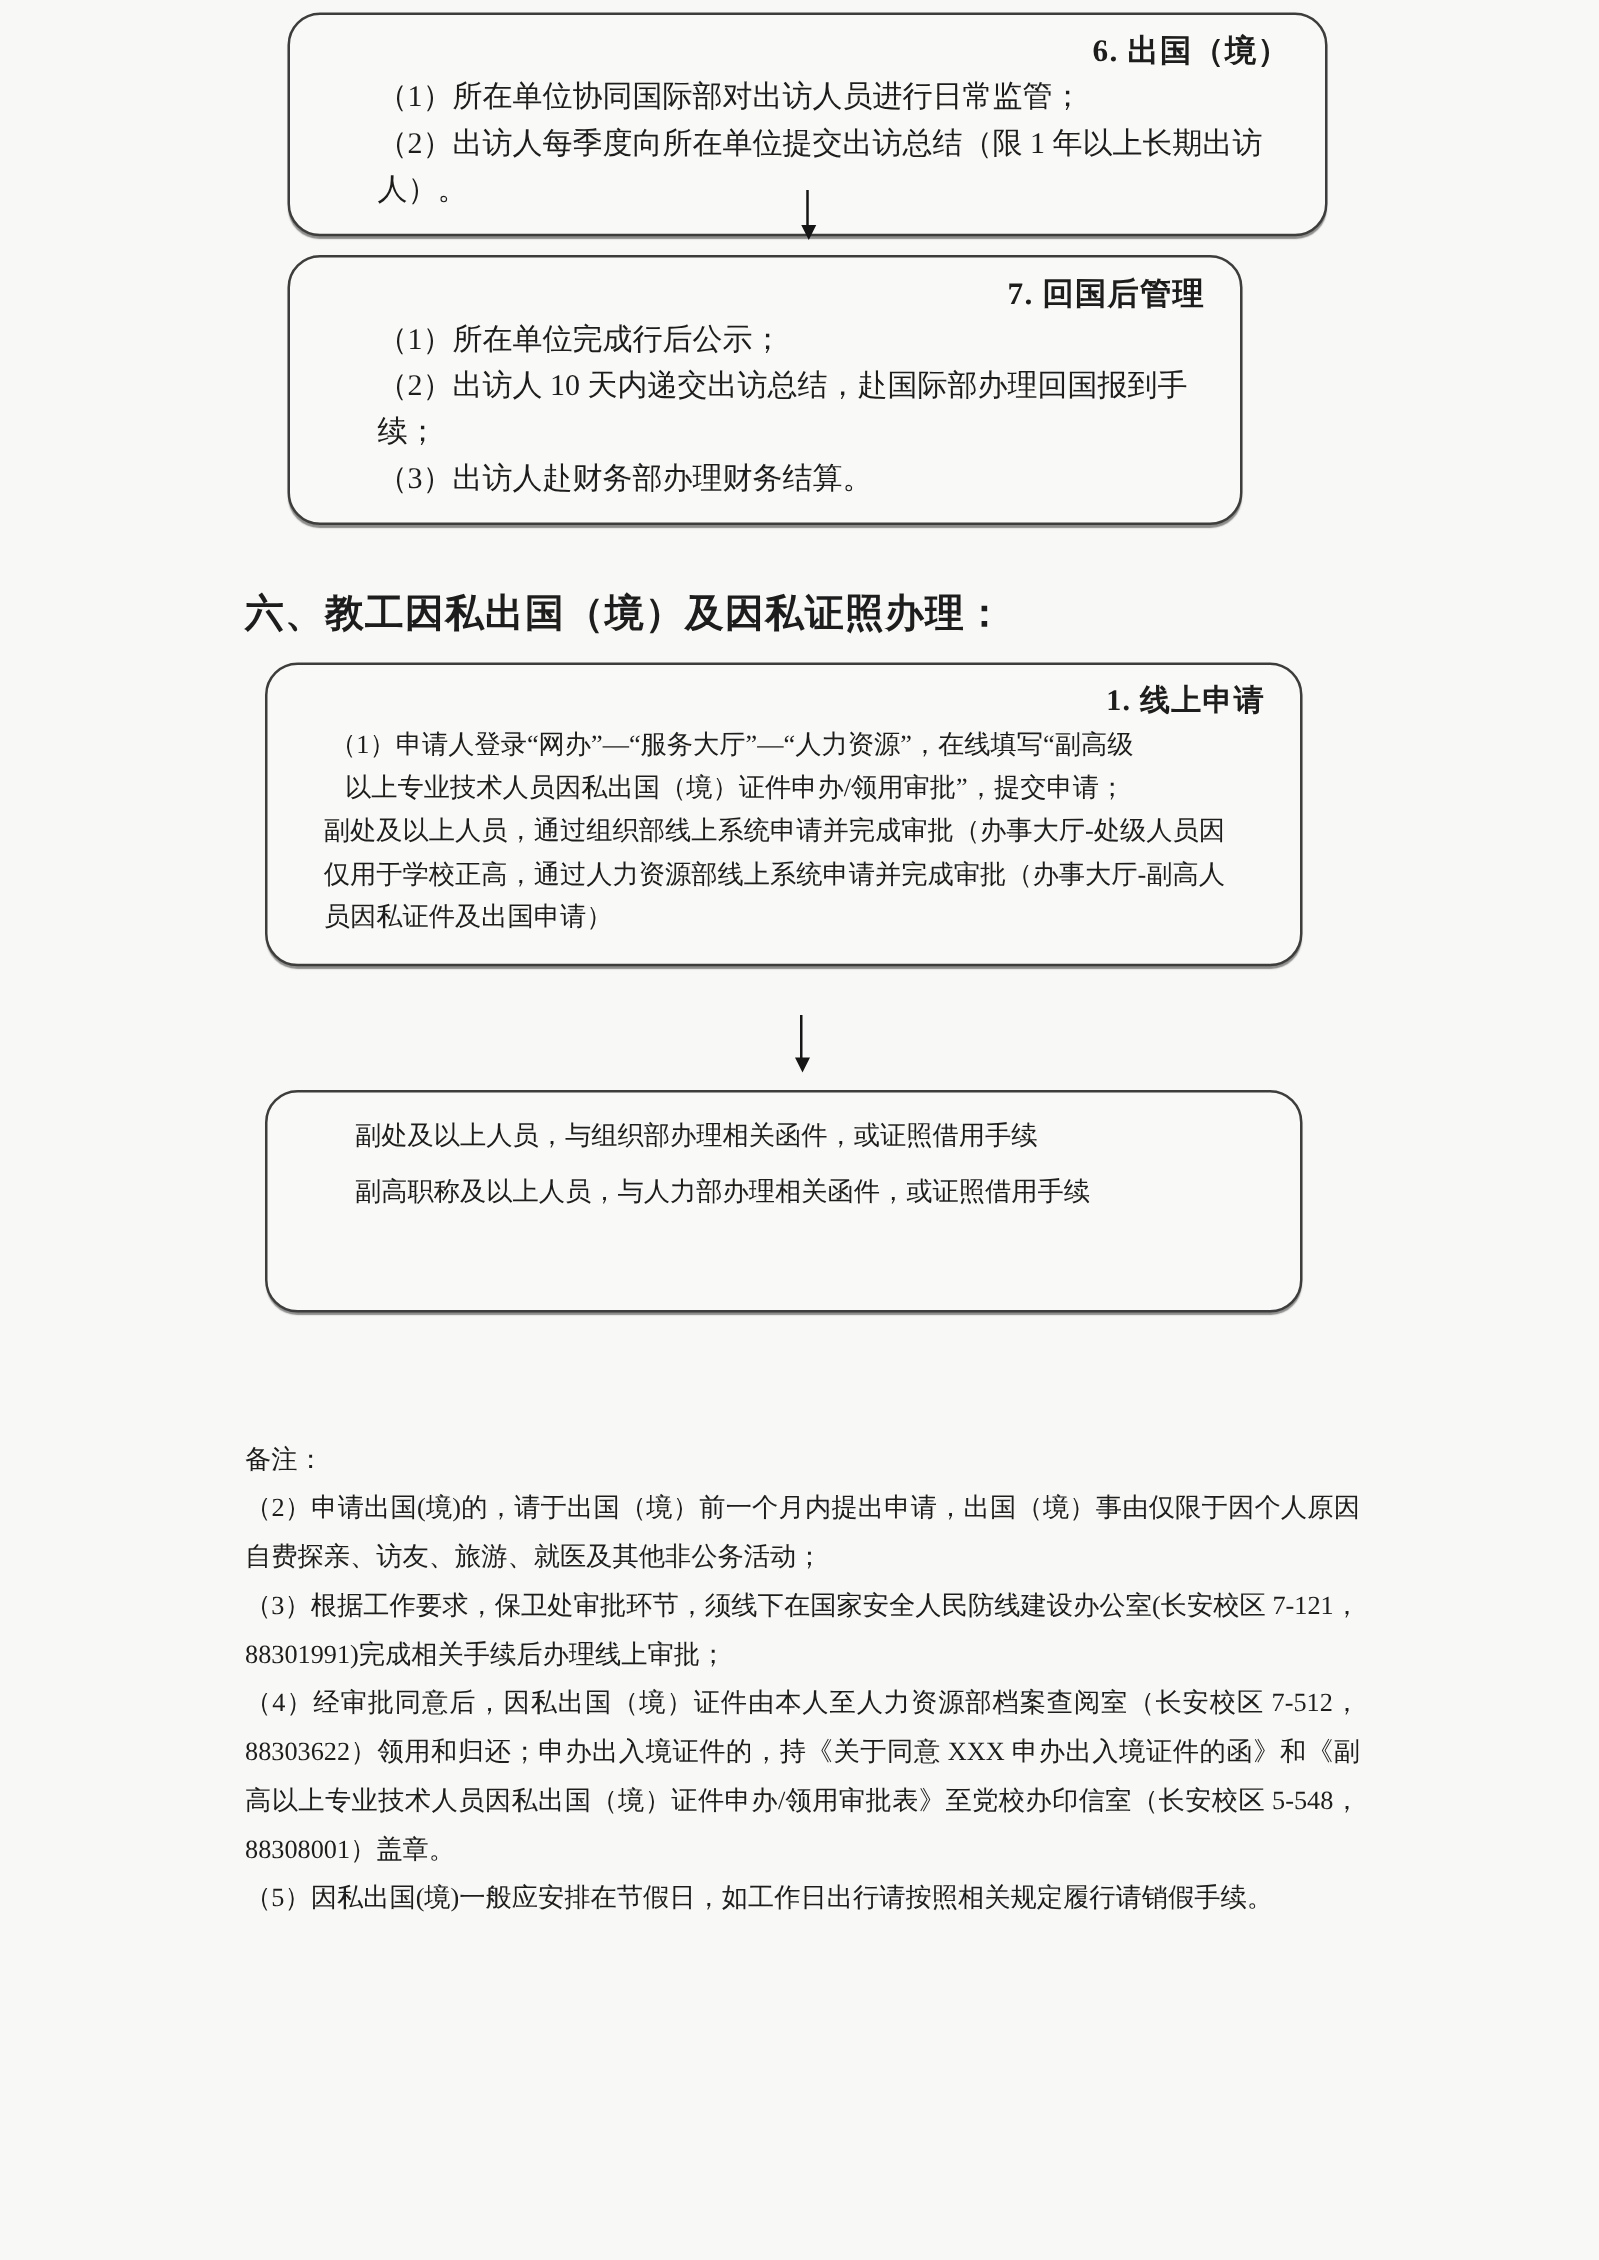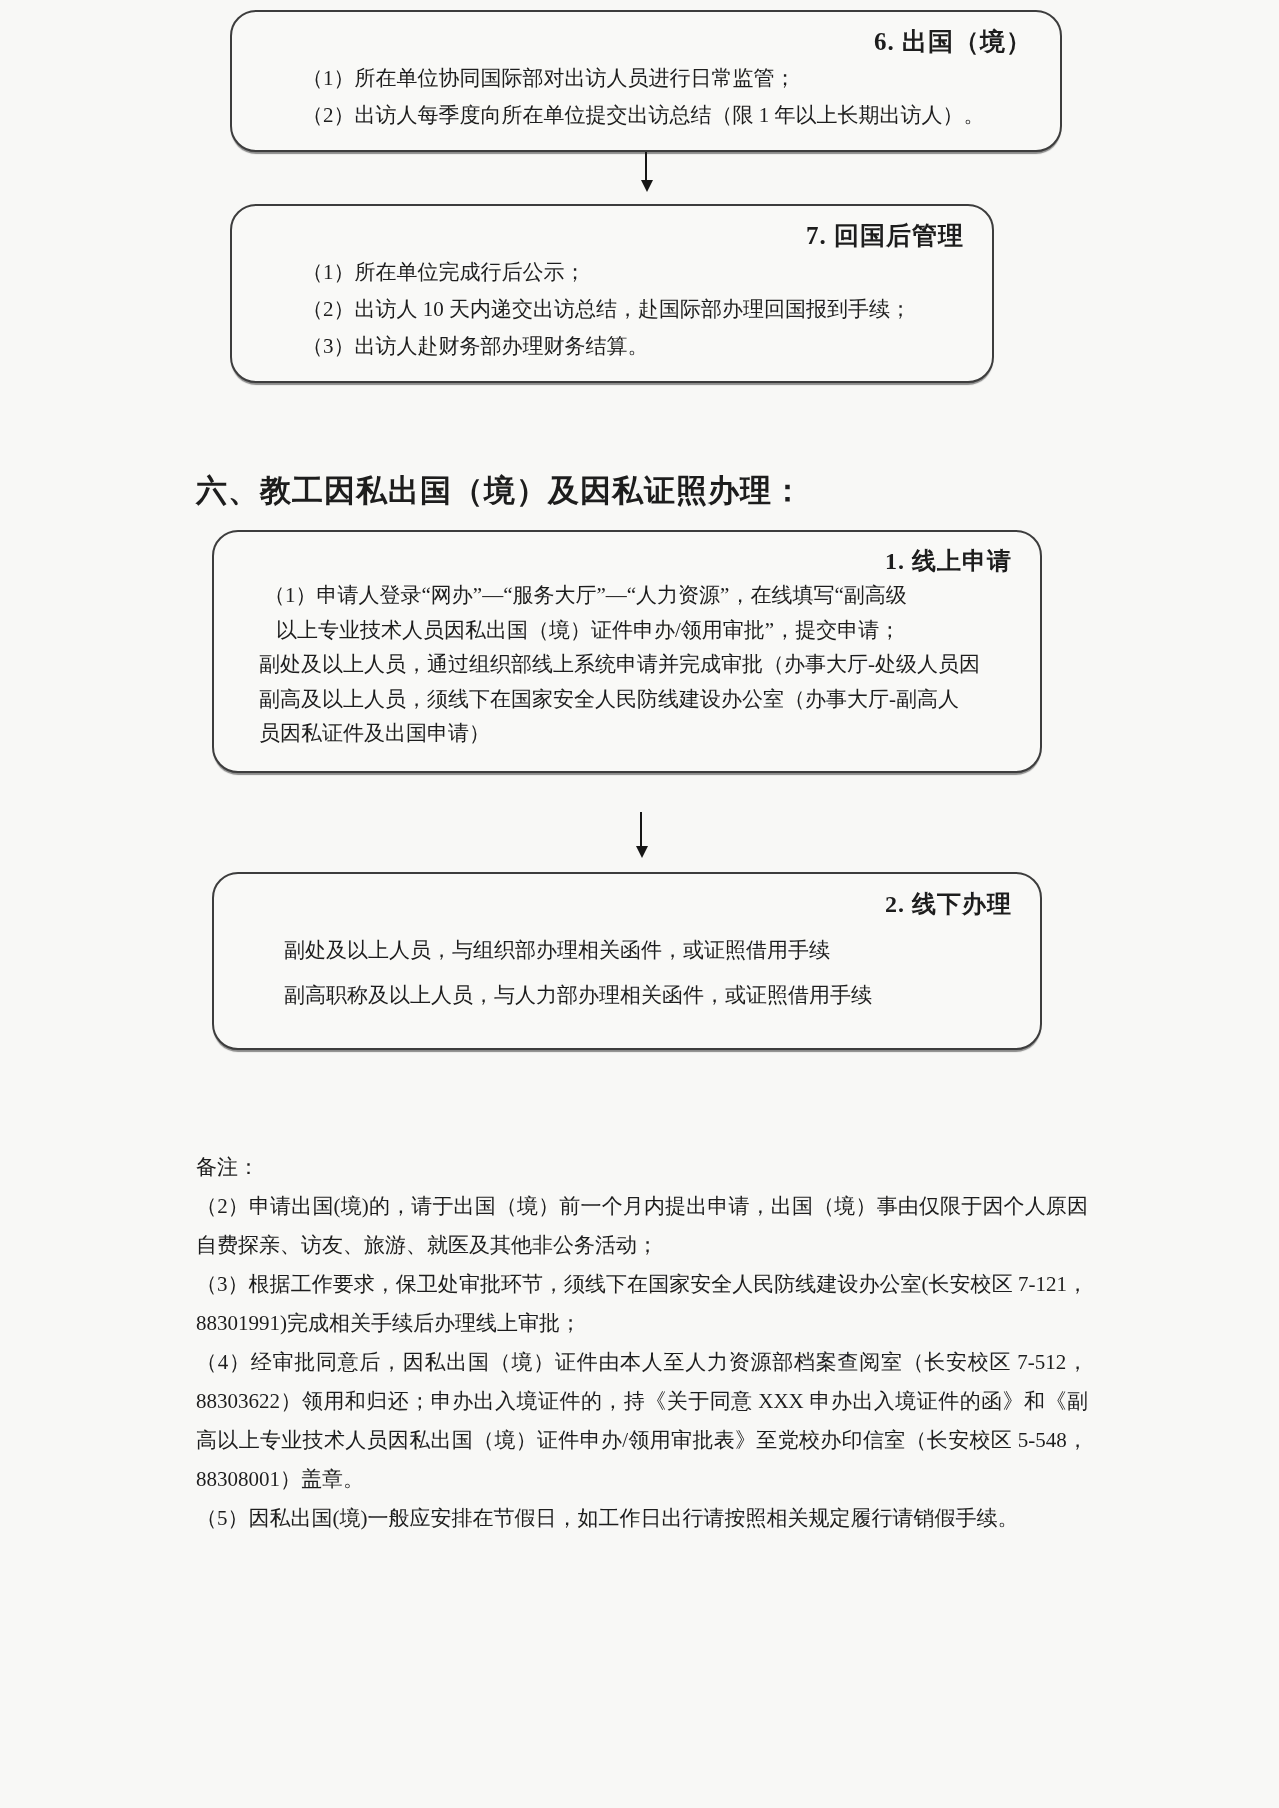--- a/index.html
+++ b/index.html
@@ -26,21 +26,21 @@
     padding:12px 28px 16px 28px;
   }
   .flow-box .box-title {
     text-align:right;
     font-weight:bold;
     font-size:25px;
     line-height:36px;
     letter-spacing:1px;
   }
   .flow-box .box-line {
-    font-size:21px;
+    font-size:24px;
     line-height:38px;
   }
   #box6 { left:230px; top:10px;  width:832px; }
   #box7 { left:230px; top:204px; width:764px; }
   #box6 .box-line, #box7 .box-line { padding-left:42px; line-height:37px; }
 
   .down-arrow {
     position:absolute;
     width:0;
     height:34px;
@@ -109,28 +109,27 @@
     <div class="box-line">（3）出访人赴财务部办理财务结算。</div>
   </div>
 
   <div class="section-heading">六、教工因私出国（境）及因私证照办理：</div>
 
   <div class="flow-box" id="box1">
     <div class="box-title">1. 线上申请</div>
     <div class="box-line indent-first">（1）申请人登录“网办”—“服务大厅”—“人力资源”，在线填写“副高级</div>
     <div class="box-line indent-cont">以上专业技术人员因私出国（境）证件申办/领用审批”，提交申请；</div>
     <div class="box-line indent-plain">副处及以上人员，通过组织部线上系统申请并完成审批（办事大厅-处级人员因</div>
-    <div class="box-line indent-plain">副高及以上人员，须线下在国家安全人民防线建设办公室（办事大厅-副高人</div>
+    <div class="box-line indent-plain">仅用于学校正高，通过人力资源部线上系统申请并完成审批（办事大厅-副高人</div>
     <div class="box-line indent-plain">员因私证件及出国申请）</div>
   </div>
 
   <div class="down-arrow" id="arrow2"></div>
 
   <div class="flow-box" id="box2">
-    <div class="box-title">2. 线下办理</div>
     <div class="box-line">副处及以上人员，与组织部办理相关函件，或证照借用手续</div>
     <div class="box-line">副高职称及以上人员，与人力部办理相关函件，或证照借用手续</div>
   </div>
 
   <div class="notes">
     <p class="notes-label">备注：</p>
     <p class="note-item">（2）申请出国(境)的，请于出国（境）前一个月内提出申请，出国（境）事由仅限于因个人原因自费探亲、访友、旅游、就医及其他非公务活动；</p>
     <p class="note-item">（3）根据工作要求，保卫处审批环节，须线下在国家安全人民防线建设办公室(长安校区 7-121，88301991)完成相关手续后办理线上审批；</p>
     <p class="note-item">（4）经审批同意后，因私出国（境）证件由本人至人力资源部档案查阅室（长安校区 7-512，88303622）领用和归还；申办出入境证件的，持《关于同意 XXX 申办出入境证件的函》和《副高以上专业技术人员因私出国（境）证件申办/领用审批表》至党校办印信室（长安校区 5-548，88308001）盖章。</p>
     <p class="note-item">（5）因私出国(境)一般应安排在节假日，如工作日出行请按照相关规定履行请销假手续。</p>

